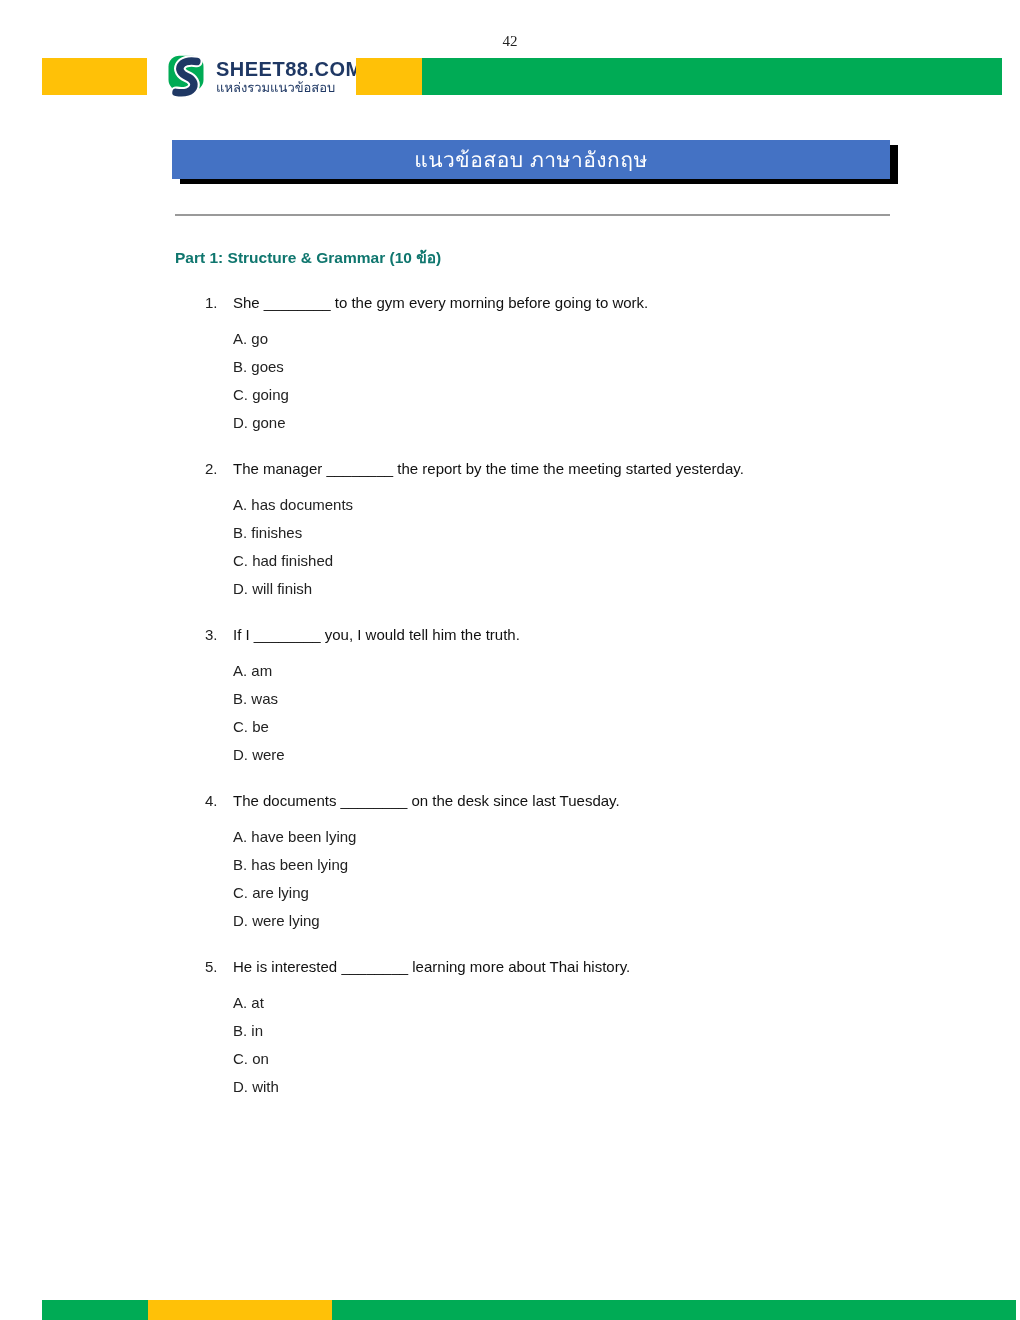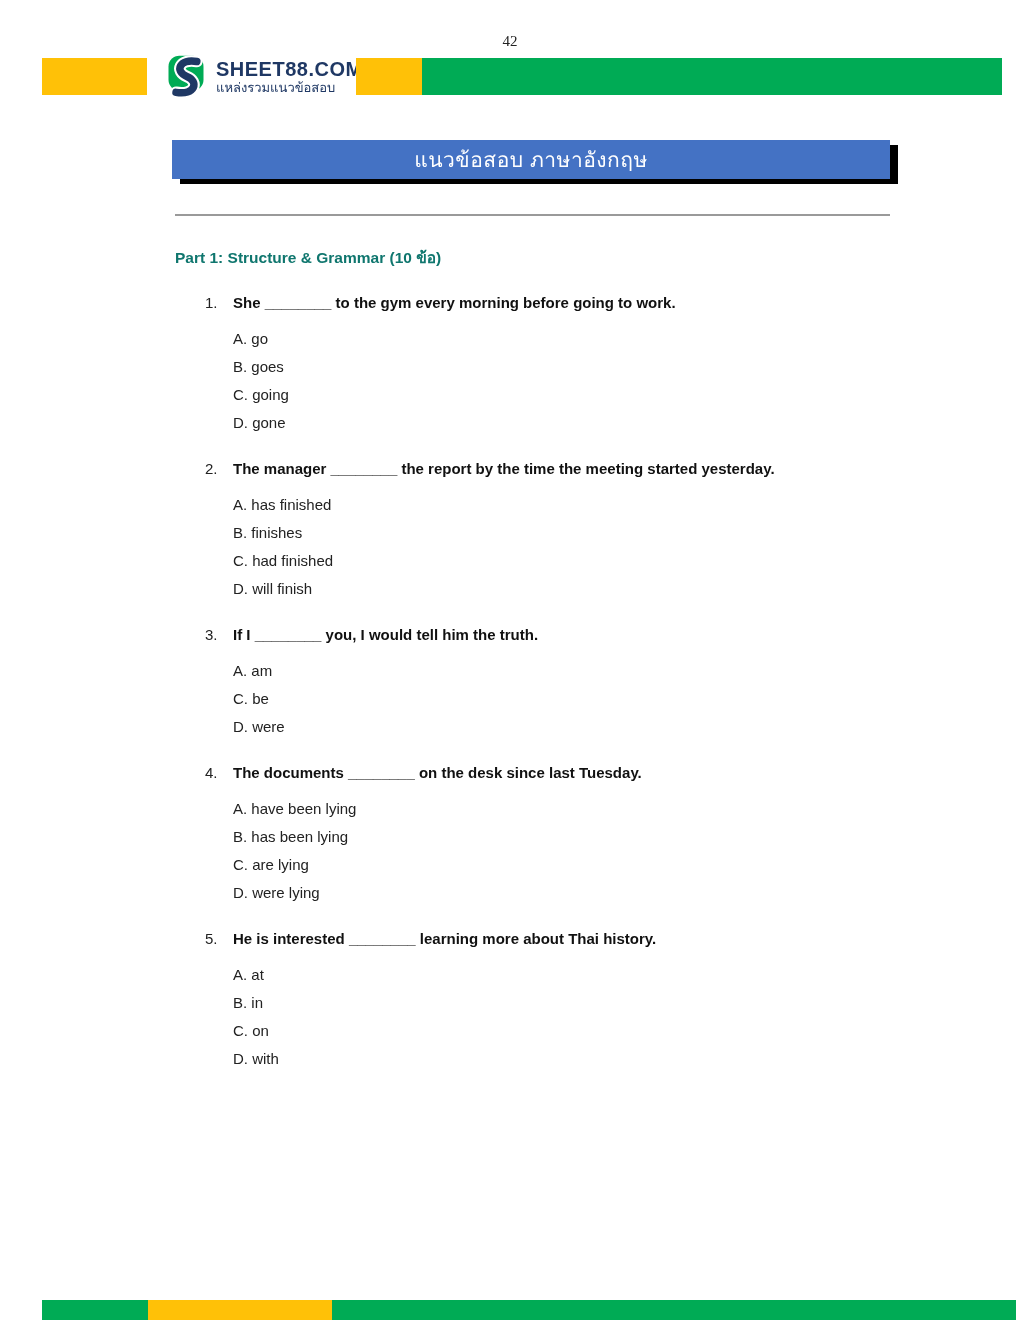--- a/index.html
+++ b/index.html
@@ -58,21 +58,21 @@
     font-size: 15.5px; font-weight: bold; color: #0f766e;
   }
 
   .questions { position: absolute; left: 205px; top: 288px; width: 740px; }
   .question { margin-bottom: 17px; }
   .q-line { display: flex; line-height: 29px; }
   .q-num {
     width: 28px; flex: 0 0 28px;
     font-size: 15px; color: #222;
   }
-  .q-text { font-size: 15px; font-weight: bold; color: #111; }
+  .q-text { font-size: 15px; font-weight: normal; color: #111; }
   .q-options { padding-left: 28px; margin-top: 8px; }
   .option { line-height: 28px; font-size: 15px; color: #222; }
 
   
   .fbar { position: absolute; top: 1300px; height: 20px; }
   .fbar-green-left  { left: 42px;  width: 106px; background: var(--green); }
   .fbar-yellow      { left: 148px; width: 184px; background: var(--yellow); }
   .fbar-green-right { left: 332px; width: 684px; background: var(--green); }
 </style>
 </head>
@@ -119,34 +119,35 @@
       <div class="option">D. gone</div>
     </div>
   </div>
 
   <div class="question">
     <div class="q-line">
       <span class="q-num">2.</span>
       <span class="q-text">The manager ________ the report by the time the meeting started yesterday.</span>
     </div>
     <div class="q-options">
-      <div class="option">A. has finished</div>
+      <div class="option">A. has documents</div>
       <div class="option">B. finishes</div>
       <div class="option">C. had finished</div>
       <div class="option">D. will finish</div>
     </div>
   </div>
 
   <div class="question">
     <div class="q-line">
       <span class="q-num">3.</span>
       <span class="q-text">If I ________ you, I would tell him the truth.</span>
     </div>
     <div class="q-options">
       <div class="option">A. am</div>
+      <div class="option">B. was</div>
       <div class="option">C. be</div>
       <div class="option">D. were</div>
     </div>
   </div>
 
   <div class="question">
     <div class="q-line">
       <span class="q-num">4.</span>
       <span class="q-text">The documents ________ on the desk since last Tuesday.</span>
     </div>

